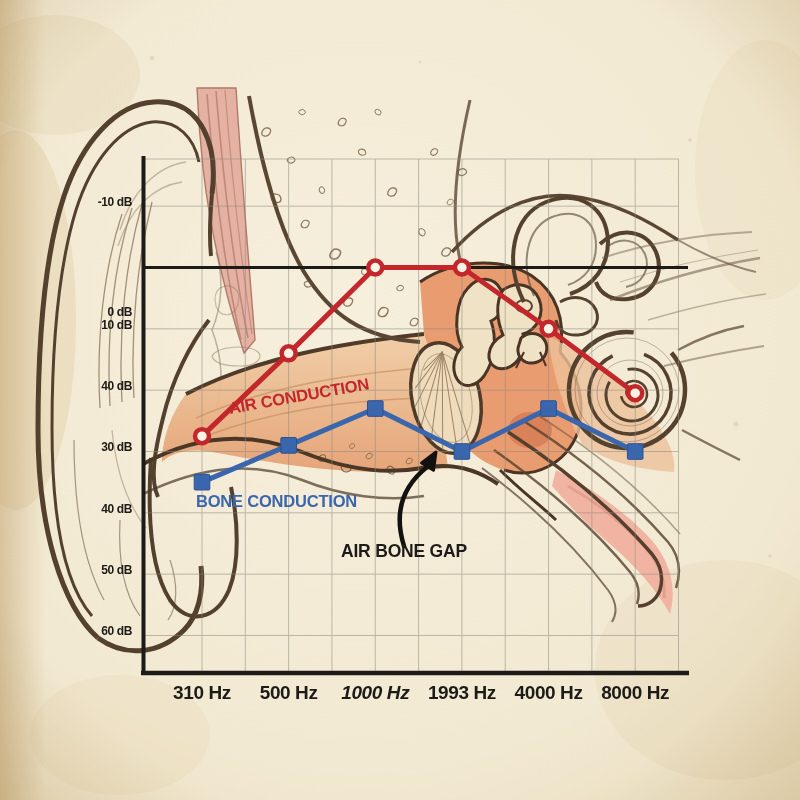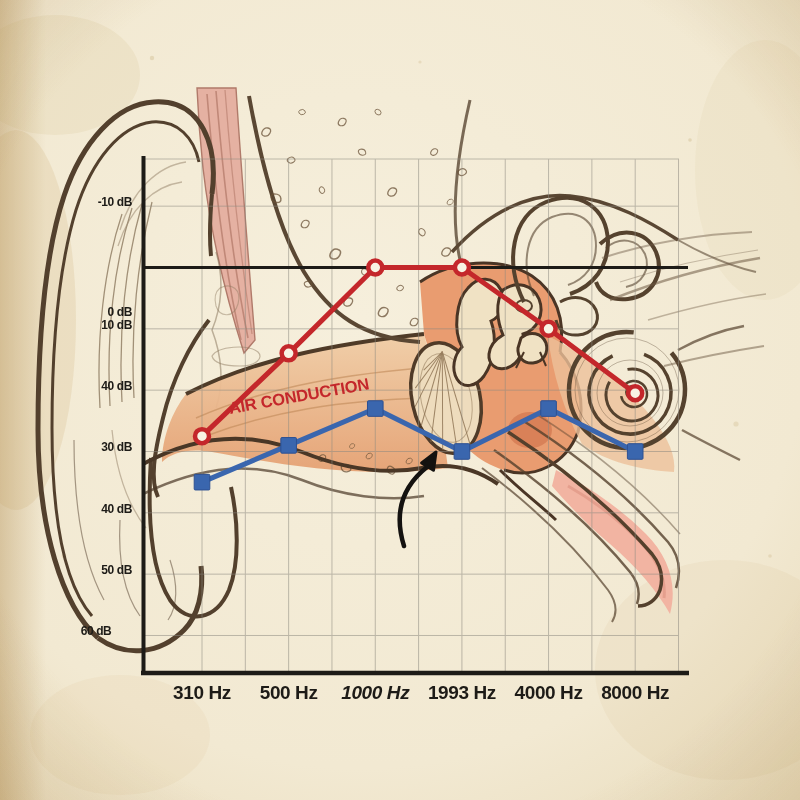--- a/index.html
+++ b/index.html
@@ -325,30 +325,32 @@
         <rect x="194.2" y="474.35499999999996" width="15.6" height="15.6" rx="1" fill="#3a66ae" stroke="#2d5092" stroke-width="1"></rect>
         <rect x="280.84" y="437.55699999999996" width="15.6" height="15.6" rx="1" fill="#3a66ae" stroke="#2d5092" stroke-width="1"></rect>
         <rect x="367.47999999999996" y="400.75899999999996" width="15.6" height="15.6" rx="1" fill="#3a66ae" stroke="#2d5092" stroke-width="1"></rect>
         <rect x="454.12" y="443.69" width="15.6" height="15.6" rx="1" fill="#3a66ae" stroke="#2d5092" stroke-width="1"></rect>
         <rect x="540.76" y="400.75899999999996" width="15.6" height="15.6" rx="1" fill="#3a66ae" stroke="#2d5092" stroke-width="1"></rect>
         <rect x="627.4000000000001" y="443.69" width="15.6" height="15.6" rx="1" fill="#3a66ae" stroke="#2d5092" stroke-width="1"></rect>
       </g>
     </svg>
 
   <div class="ann" id="air-label" style="color: rgb(196, 39, 43);">AIR CONDUCTION</div>
+  <div class="ann" id="bone-label" style="color: rgb(58, 102, 174);">BONE CONDUCTION</div>
+  <div class="ann" id="gap-label">AIR BONE GAP</div>
 
   <div id="ticks">
       <div class="tick-y" style="left: 60px; top: 195.17px;">-10 dB</div>
       <div class="tick-y" style="left: 60px; top: 256.5px; margin-top: 48px;">0 dB</div>
       <div class="tick-y" style="left: 60px; top: 317.83px;">10 dB</div>
       <div class="tick-y" style="left: 60px; top: 379.16px;">40 dB</div>
       <div class="tick-y" style="left: 60px; top: 440.49px;">30 dB</div>
       <div class="tick-y" style="left: 60px; top: 501.82px;">40 dB</div>
       <div class="tick-y" style="left: 60px; top: 563.15px;">50 dB</div>
-      <div class="tick-y" style="left: 60px; top: 624.48px; text-align: center;">60 dB</div>
+      <div class="tick-y" style="left: 60px; top: 624.48px;">60 dB</div>
       <div class="tick-x" style="left: 156px; top: 682px;">310 Hz</div>
       <div class="tick-x" style="left: 242.64px; top: 682px;">500 Hz</div>
       <div class="tick-x" style="left: 329.28px; top: 682px; font-style: italic;">1000 Hz</div>
       <div class="tick-x" style="left: 415.92px; top: 682px;">1993 Hz</div>
       <div class="tick-x" style="left: 502.56px; top: 682px;">4000 Hz</div>
       <div class="tick-x" style="left: 589.2px; top: 682px;">8000 Hz</div>
     </div>
 </div>
 
 </body></html>

